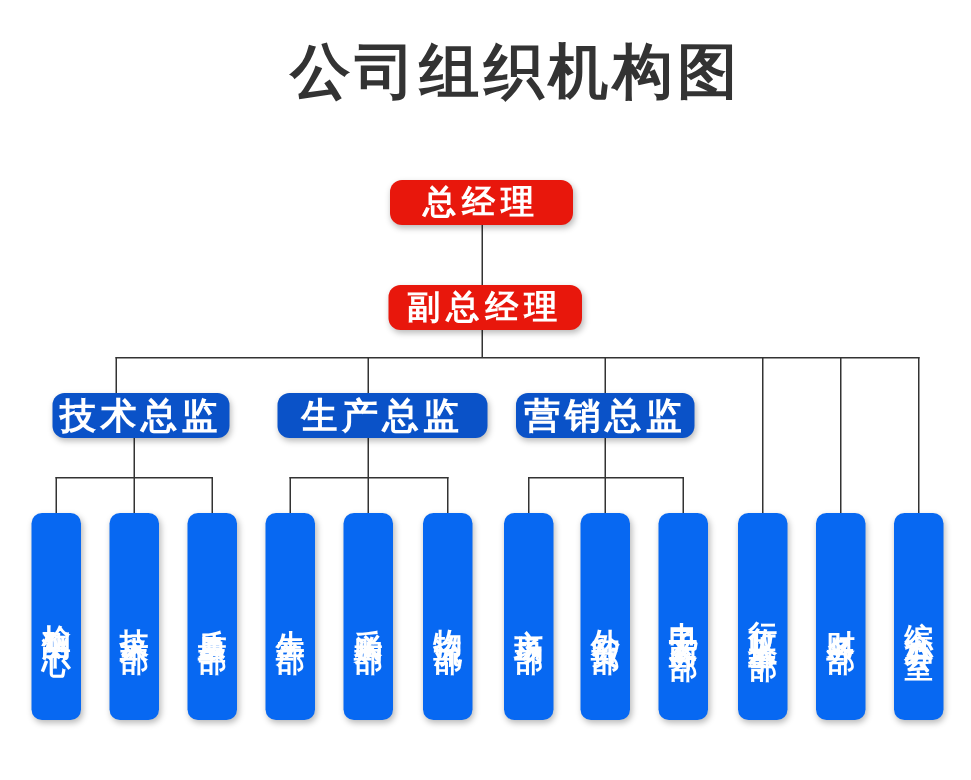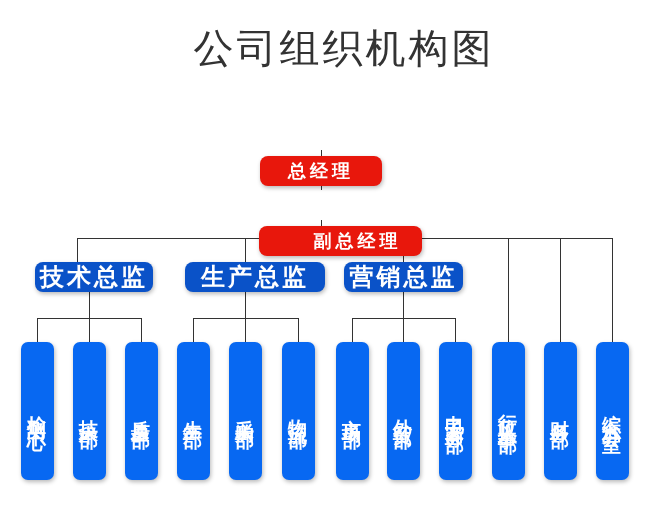--- a/index.html
+++ b/index.html
@@ -2,32 +2,32 @@
 <html><head>
 <meta charset="utf-8">
 <style>
   html,body{margin:0;padding:0;background:#ffffff;}
   .canvas{
     position:relative;width:647px;height:520px;background:#ffffff;overflow:hidden;
     font-family:"DejaVu Sans","Liberation Sans",sans-serif;
   }
   .title{
     position:absolute;top:26px;left:344px;transform:translateX(-50%);
-    white-space:nowrap;font-size:40px;font-weight:normal;color:#333333;
+    white-space:nowrap;font-size:40px;font-weight:bold;color:#333333;
     letter-spacing:3px;line-height:44px;
   }
   .line{position:absolute;background:#333333;}
   .vline{width:1px;}
   .hline{height:1px;}
   .node{
     position:absolute;display:flex;align-items:center;justify-content:center;
     color:#ffffff;font-weight:bold;border-radius:8px;
     box-shadow:1px 2px 4px rgba(0,0,0,0.28);
   }
-  .exec{background:#e8170c;height:30px;font-size:18px;letter-spacing:4px;margin-top:36px;}
+  .exec{background:#e8170c;height:30px;font-size:22px;letter-spacing:4px;}
   .director{background:#0a52c8;height:30px;font-size:24px;letter-spacing:3px;}
   .dept{
     background:#0768f2;width:33px;height:138px;border-radius:7px;
     writing-mode:vertical-rl;text-orientation:upright;
     font-size:19px;letter-spacing:5px;line-height:33px;text-align:center;
     display:block;
   }
 </style>
 </head>
 <body>
@@ -53,21 +53,21 @@
   <div class="line hline" style="left:352px;top:318px;width:104px;"></div>
   <div class="line vline" style="left:37px;top:318px;height:24px;"></div>
   <div class="line vline" style="left:141px;top:318px;height:24px;"></div>
   <div class="line vline" style="left:193px;top:318px;height:24px;"></div>
   <div class="line vline" style="left:298px;top:318px;height:24px;"></div>
   <div class="line vline" style="left:352px;top:318px;height:24px;"></div>
   <div class="line vline" style="left:455px;top:318px;height:24px;"></div>
 
   <div class="node exec" style="left:260px;top:120px;width:122px;">总经理</div>
 
-  <div class="node exec" style="left:259px;top:190px;width:129px;padding-left:34px;">副总经理</div>
+  <div class="node exec" style="left:259px;top:190px;width:129px;">副总经理</div>
 
   <div class="node director" style="left:35px;top:262px;width:118px;">技术总监</div>
   <div class="node director" style="left:185px;top:262px;width:140px;">生产总监</div>
   <div class="node director" style="left:344px;top:262px;width:119px;">营销总监</div>
 
   <div class="node dept" style="left:20.5px;top:342px;">检测中心</div>
   <div class="node dept" style="left:72.5px;top:342px;">技术部</div>
   <div class="node dept" style="left:124.5px;top:342px;">质量部</div>
   <div class="node dept" style="left:176.5px;top:342px;">生产部</div>
   <div class="node dept" style="left:228.5px;top:342px;">采购部</div>

